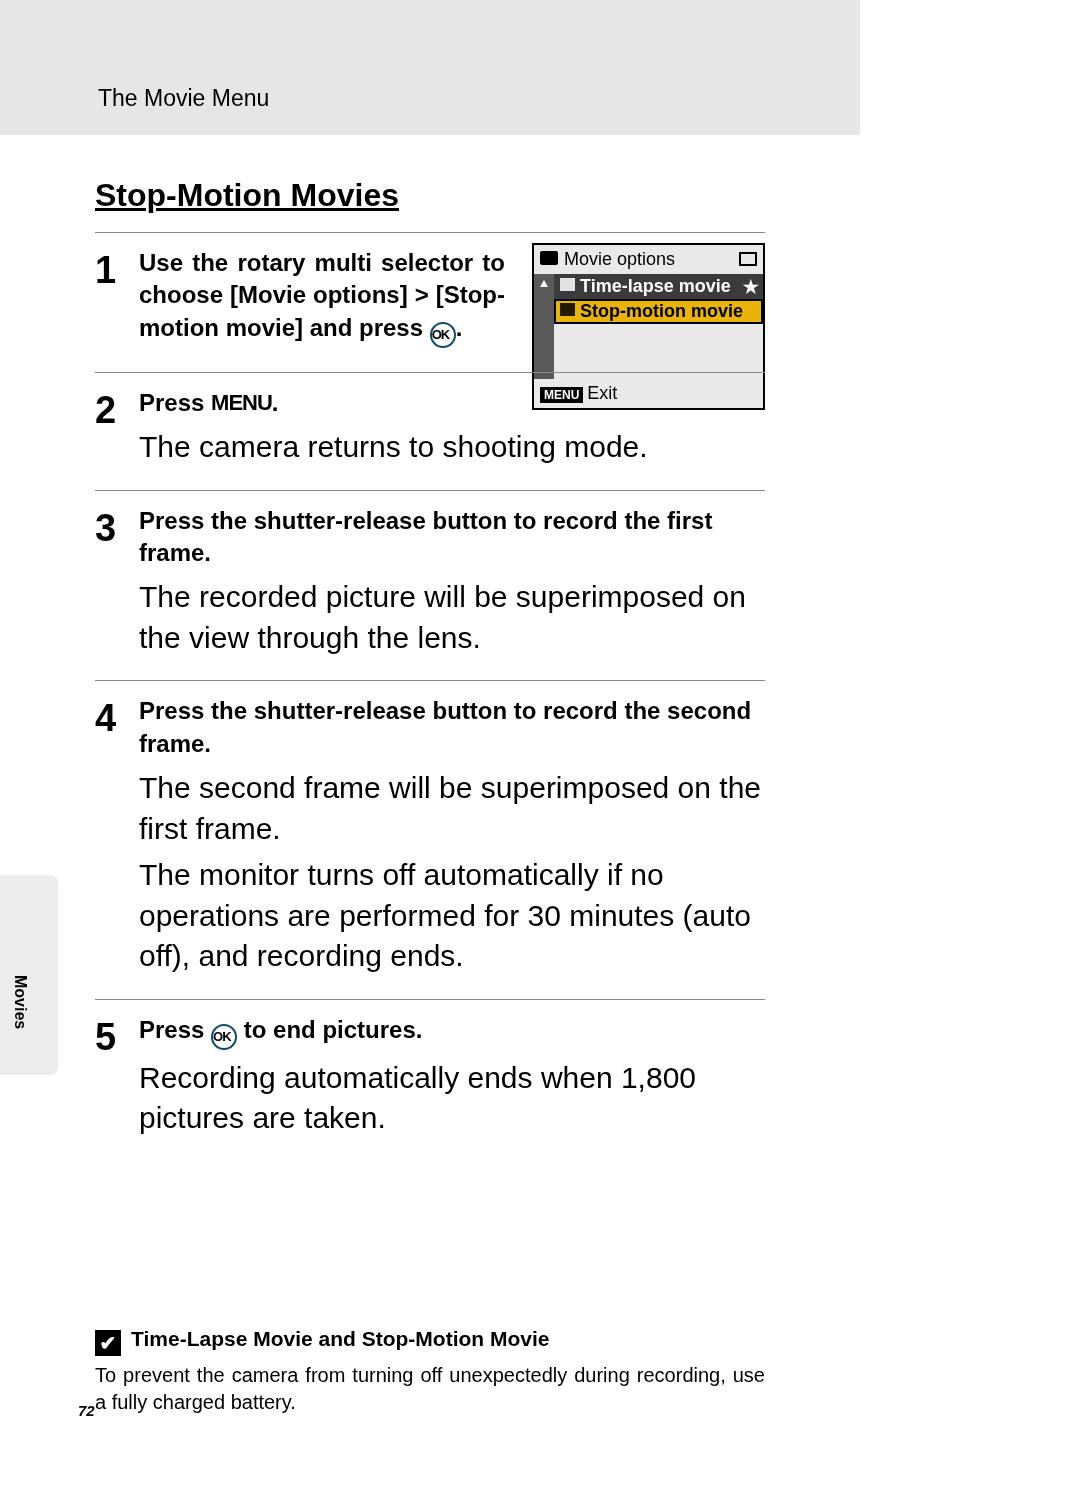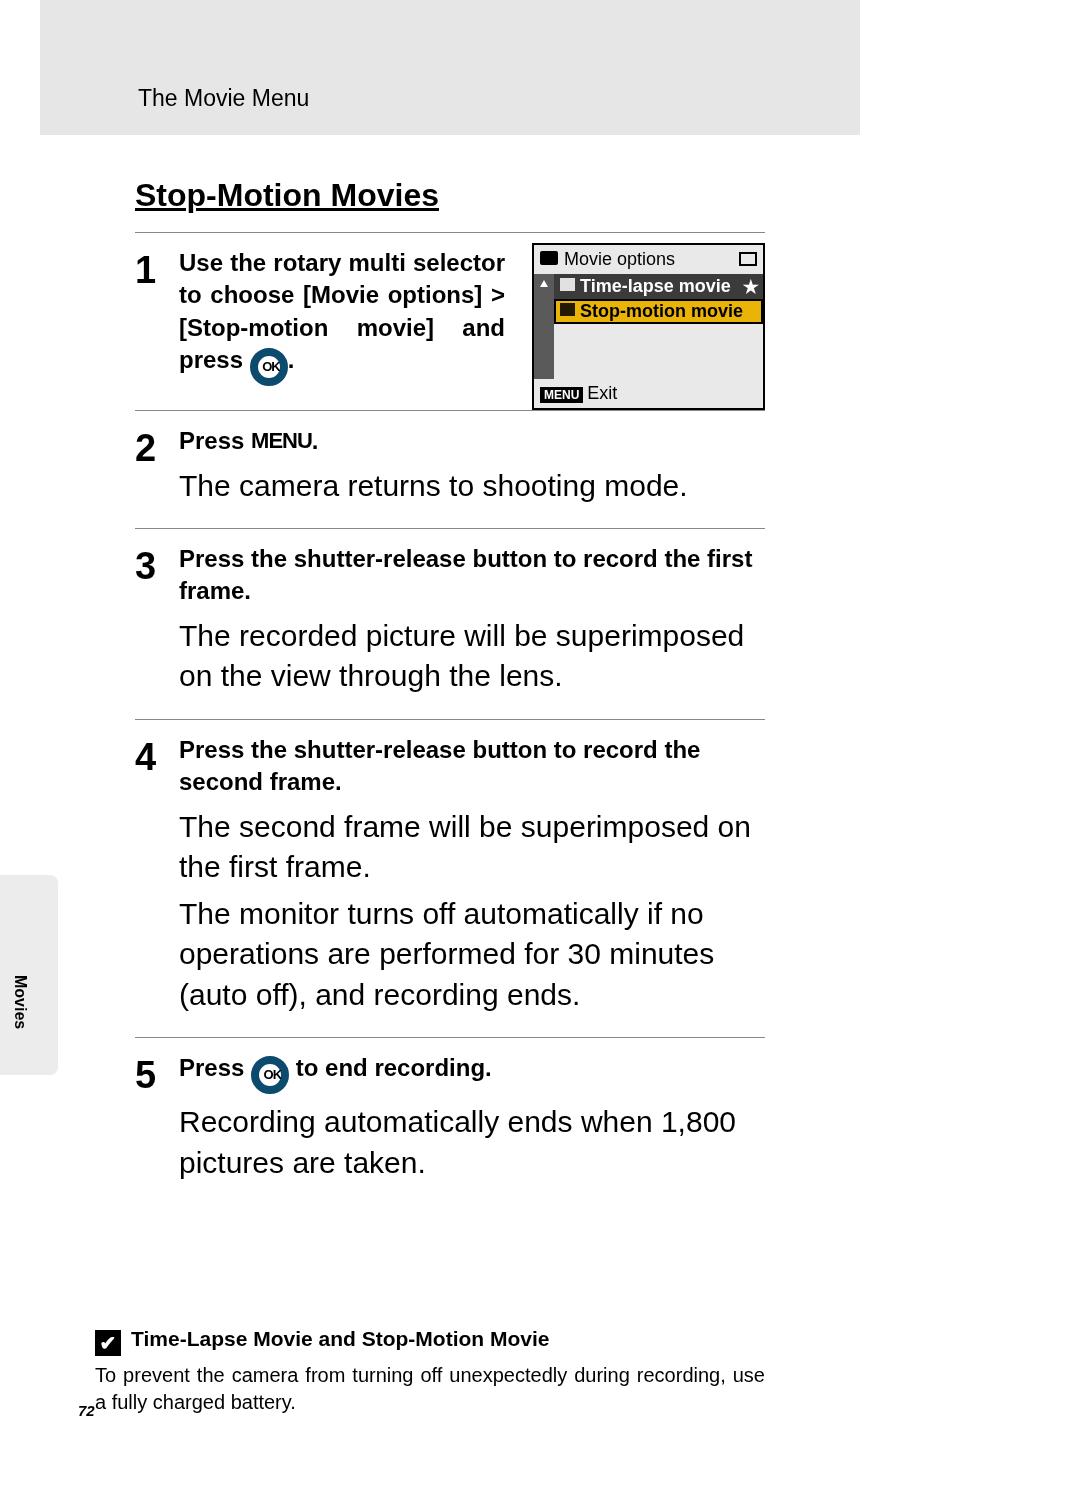--- a/index.html
+++ b/index.html
@@ -2,21 +2,20 @@
 <html><head>
 <meta charset="utf-8">
 <style>
   html,body{margin:0;padding:0;background:#fff;}
   .page{
     width:860px;height:1486px;
     box-sizing:border-box;
     font-family:"Helvetica Neue",Helvetica,Arial,sans-serif;
     color:#000;
     position:relative;
-    padding-left:40px;
   }
   .header-band{
     background:#e6e6e6;
     height:135px;
     position:relative;
   }
   .header-label{
     position:absolute;
     left:98px;
     top:85px;
@@ -66,25 +65,25 @@
   .menu-glyph{
     font-family:Arial,sans-serif;
     font-weight:bold;
     letter-spacing:-1px;
     font-size:22px;
     vertical-align:1px;
   }
   .ok-circle{
     display:inline-block;
     width:22px;height:22px;
-    border:8px solid #0c4a6e;
+    border:2px solid #0c4a6e;
     border-radius:50%;
     font-size:13px;
     line-height:22px;
-    text-align:right;
+    text-align:left;
     font-weight:bold;
     vertical-align:-3px;
     letter-spacing:-1px;
   }
   
   .lcd{
     position:absolute;
     right:0;top:10px;
     width:233px;
     border:2px solid #000;
@@ -277,21 +276,21 @@
         <div class="step-head">Press the shutter-release button to record the second frame.</div>
         <div class="desc">The second frame will be superimposed on the first frame.</div>
         <div class="desc">The monitor turns off automatically if no operations are performed for 30 minutes (auto off), and recording ends.</div>
       </div>
     </div>
 
     <div class="step">
       <div class="step-num">5</div>
       <div class="step-body">
         <div class="step-head">
-          <span>Press </span><span class="ok-circle">OK</span><span> to end recording.</span>
+          <span>Press </span><span class="ok-circle">OK</span><span> to end pictures.</span>
         </div>
         <div class="desc">Recording automatically ends when 1,800 pictures are taken.</div>
       </div>
     </div>
 
   </div>
 
   <div class="side-tab">
     <div class="vt">Movies</div>
   </div>

